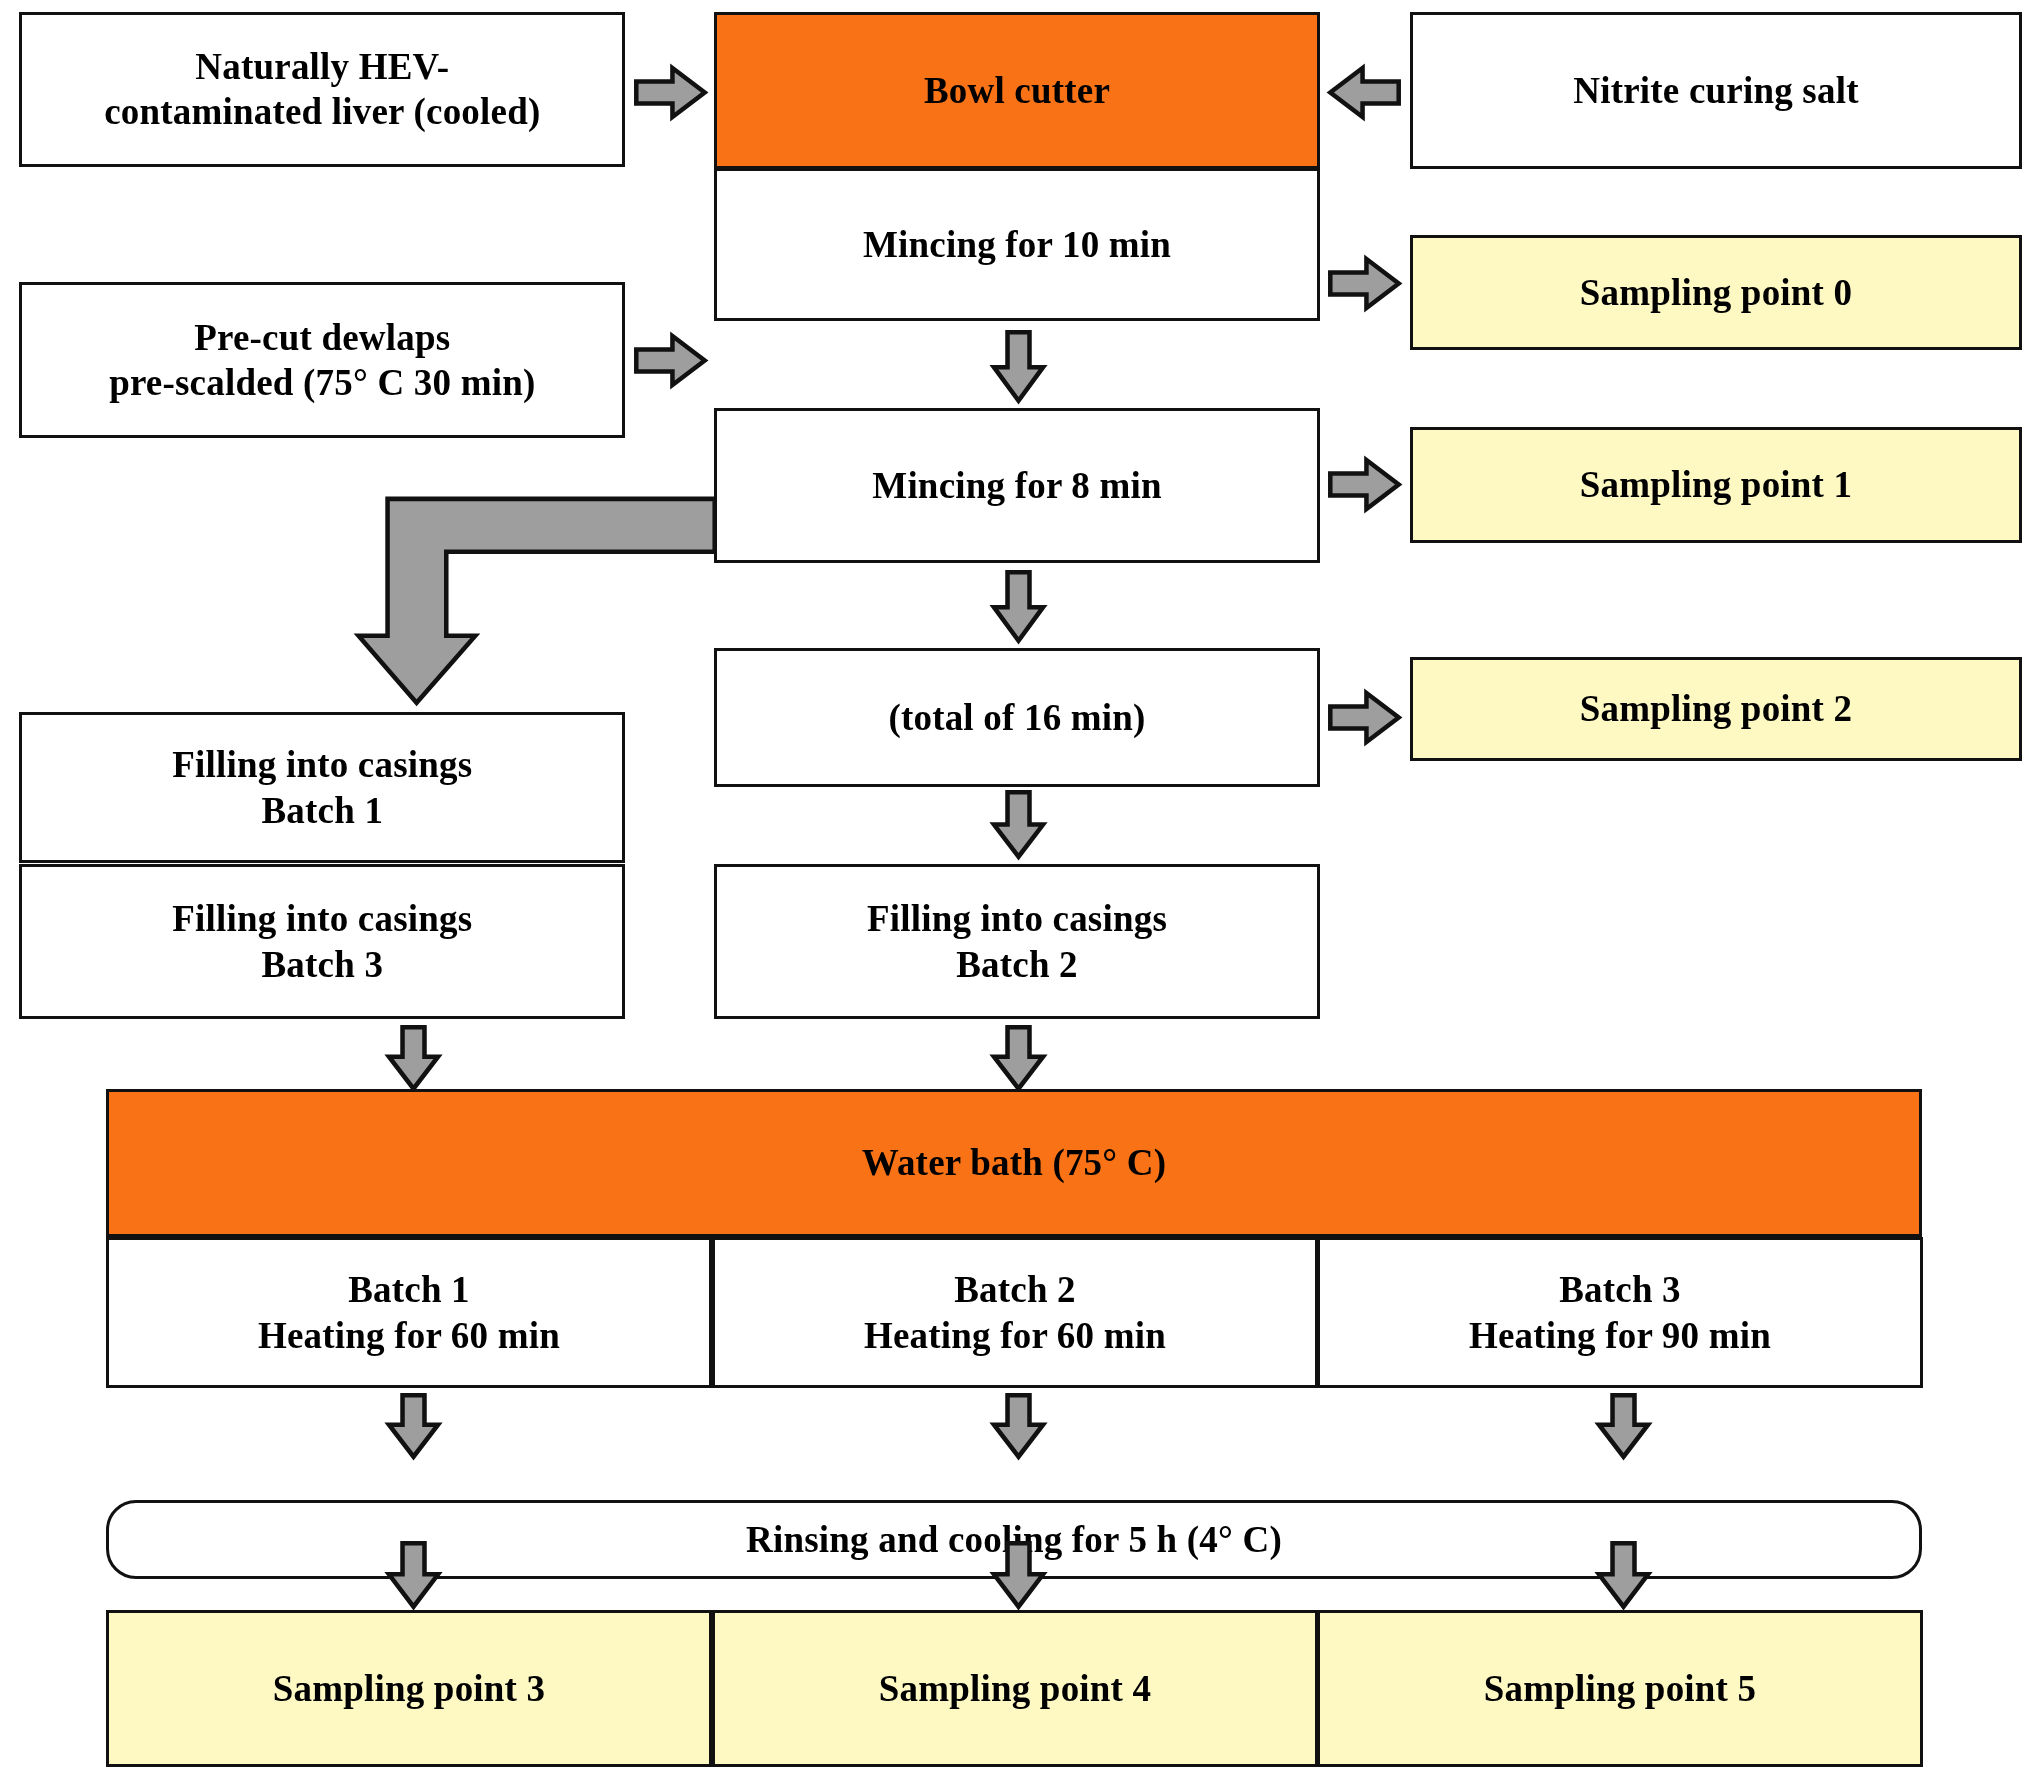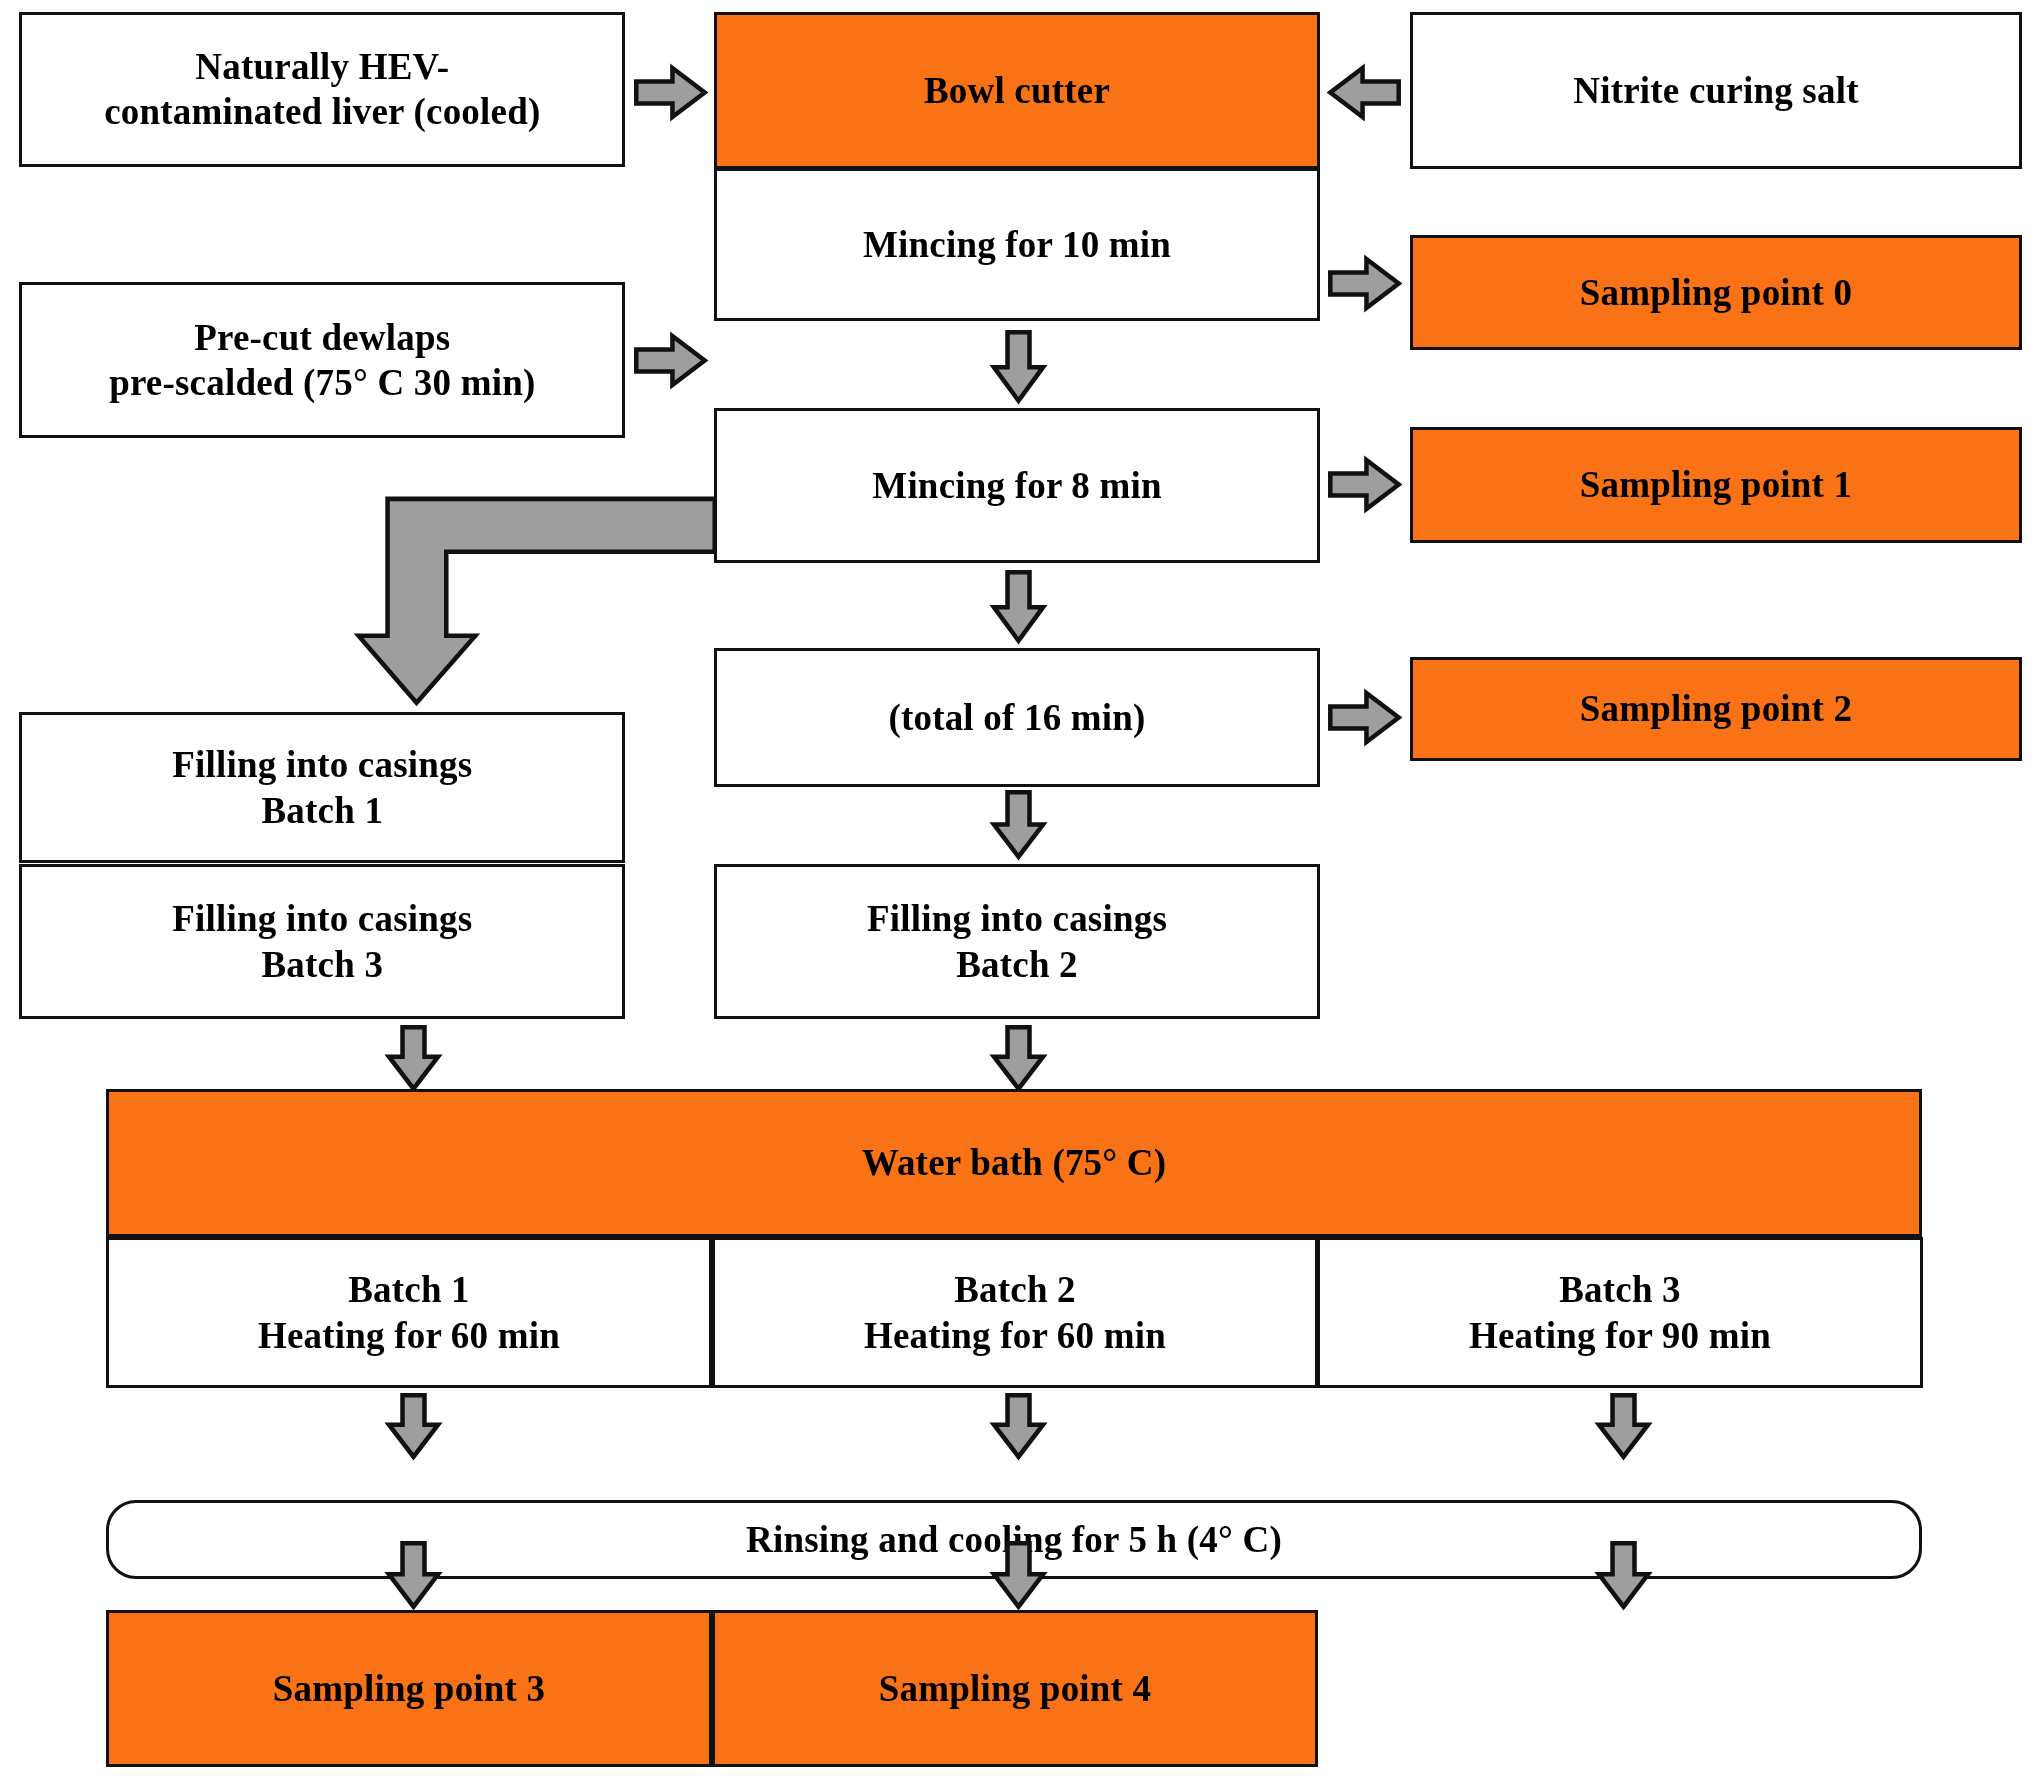--- a/index.html
+++ b/index.html
@@ -24,21 +24,21 @@
     justify-content:center;
     text-align:center;
     color:#000000;
     font-weight:bold;
     font-size:37px;
     line-height:1.22;
     padding:2.6px 9px;
     letter-spacing:0.2px;
   }
   .box.dark{background:#f97316;}
-  .box.light{background:#f97316;}
+  .box.light{background:#fef9c3;}
   .lbl{display:block;}
   .arrow{position:absolute;}
   .arrow svg{display:block;width:100%;height:100%;overflow:visible;}
 </style>
 </head>
 <body>
 
 <div id="canvas">
 
   <div class="box" style="left:19.3px;top:11.6px;width:606px;height:155px;">
@@ -242,15 +242,18 @@
       <polygon points="24,2 58,2 58,50 79,50 41,100 3,50 24,50" fill="#9e9e9e" stroke="#111111" stroke-width="7" stroke-linejoin="miter"></polygon>
     </svg>
   </div>
 
   <div class="box light" style="left:106px;top:1610px;width:606px;height:157px;">
     <span>Sampling  point 3</span>
   </div>
   <div class="box light" style="left:712px;top:1610px;width:606px;height:157px;">
     <span>Sampling  point 4</span>
   </div>
+  <div class="box light" style="left:1317px;top:1610px;width:606px;height:157px;">
+    <span>Sampling  point 5</span>
+  </div>
 
 </div>
 
 
 </body></html>

